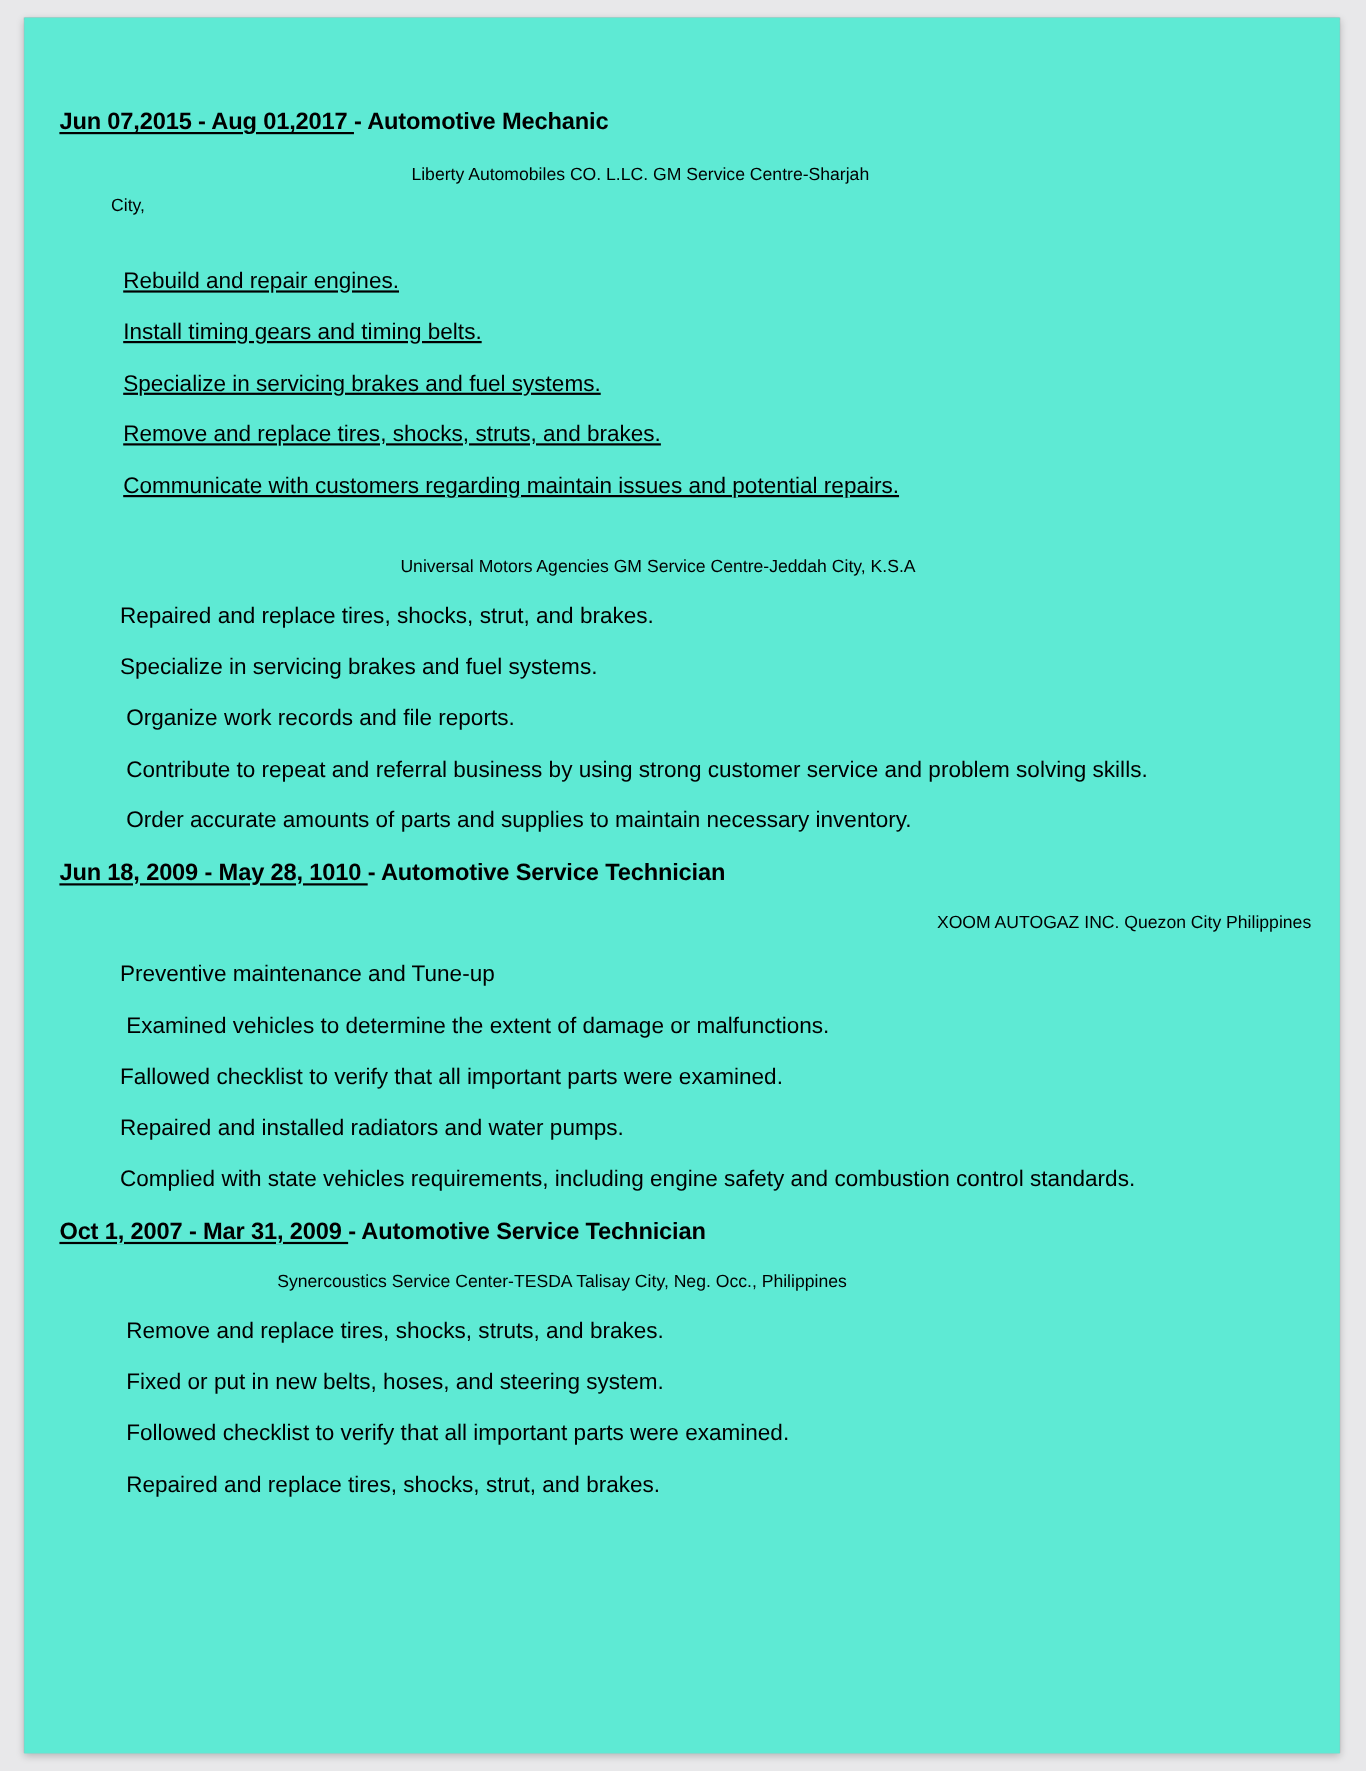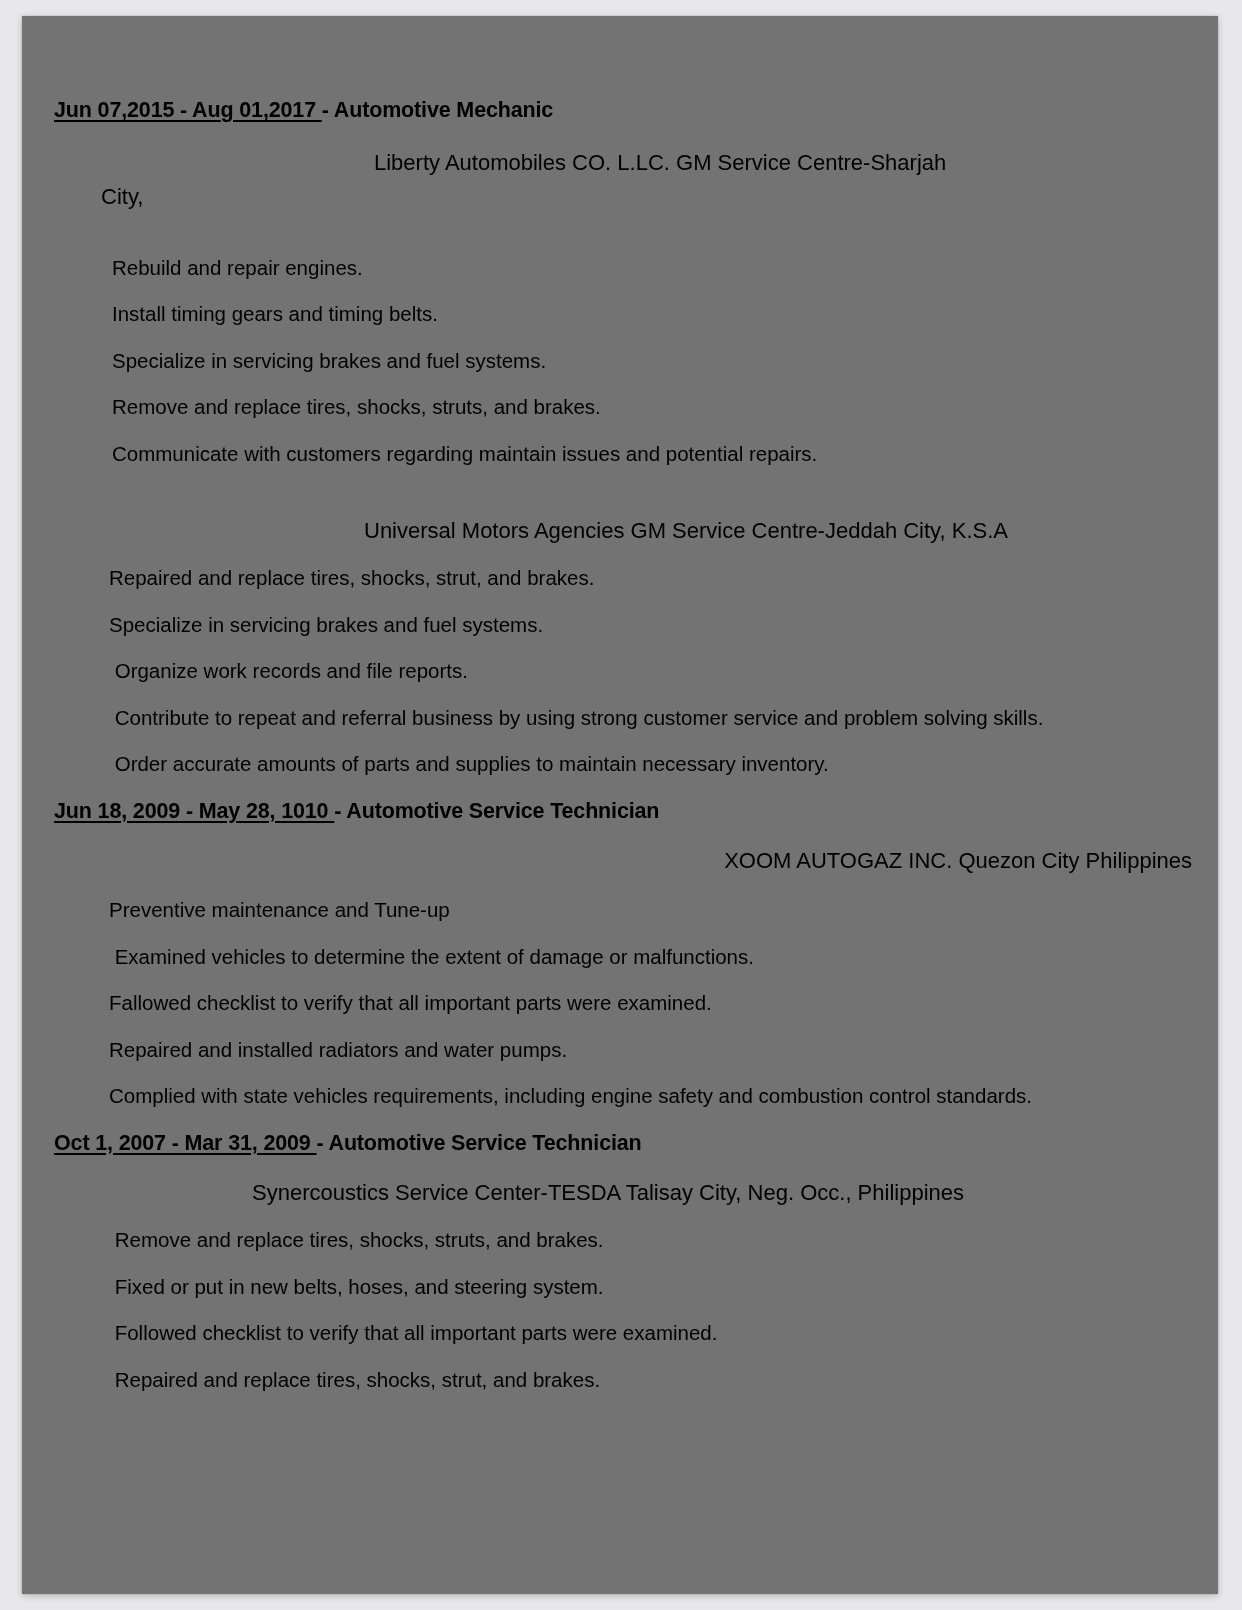--- a/index.html
+++ b/index.html
@@ -12,21 +12,21 @@
     background: #e8e8ea;
     font-family: "Liberation Sans", sans-serif;
     overflow: hidden;
   }
   .page {
     position: absolute;
     left: 22px;
     top: 16px;
     width: 1196px;
     height: 1578px;
-    background: #737373;
+    background: #5eead4;
     box-shadow: 0 2px 7px rgba(0,0,0,0.22), 0 0 1px rgba(0,0,0,0.30);
     overflow: hidden;
   }
   .content {
     position: absolute;
     left: 0;
     top: 0;
     right: 0;
     padding: 84px 26px 0 32px;
     box-sizing: border-box;
@@ -54,21 +54,21 @@
     font-weight: bold;
   }
   .job-title {
     font-weight: bold;
   }
   .job-title-pad {
     padding-left: 5px;
   }
 
   .company-block {
-    font-size: 22px;
+    font-size: 16px;
     color: #000;
     line-height: 1.0;
     margin: 0;
   }
   .company-line {
     display: block;
     margin: 0;
     padding: 0;
   }
   .company-indent-1 { padding-left: 320px; }
@@ -93,21 +93,21 @@
   }
   .duty {
     font-size: 20.5px;
     color: #000;
     line-height: 1.0;
     padding-left: 58px;
     margin: 0;
     white-space: pre;
   }
   .duty.ind-a { padding-left: 55px; }
-  .duty.ind-b { padding-left: 58px; }
+  .duty.ind-b { padding-left: 58px; text-decoration: underline; }
 
   .sp-12 { height: 12px; }
   .sp-24 { height: 24px; }
   .sp-26 { height: 26px; }
   .sp-28 { height: 28px; }
   .sp-30 { height: 30px; }
 </style>
 </head>
 <body>
 

